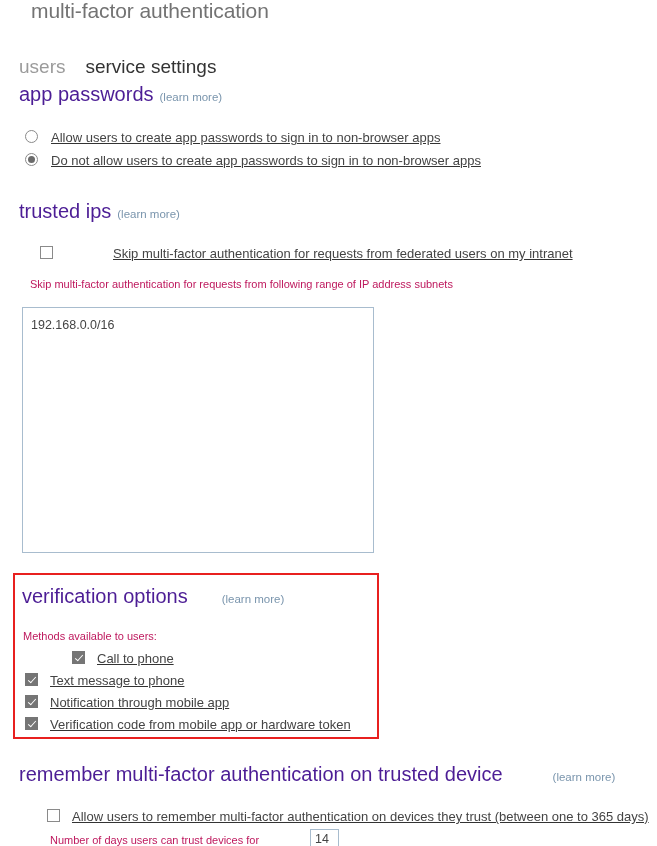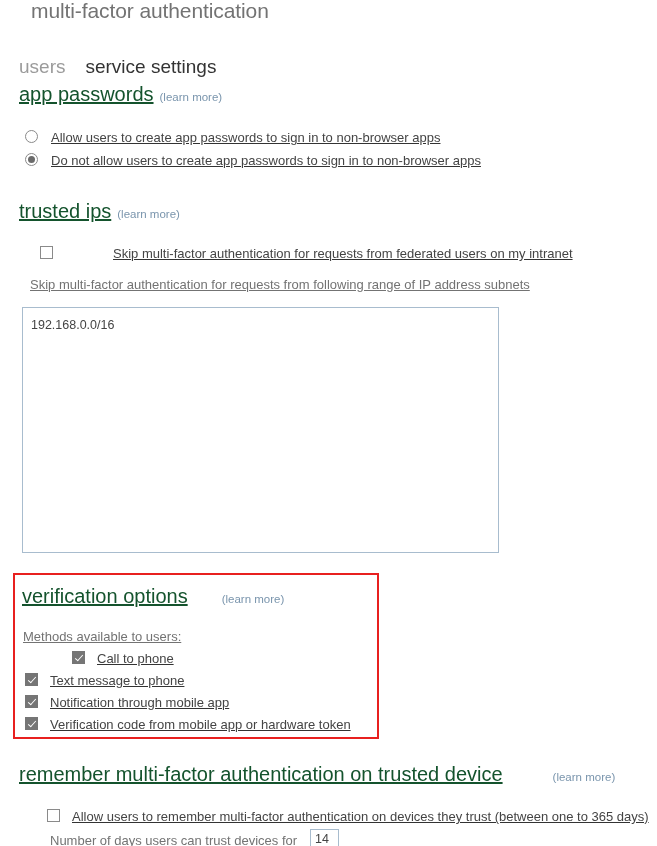--- a/index.html
+++ b/index.html
@@ -52,22 +52,21 @@
   
   .section-head {
     position: absolute;
     display: flex;
     align-items: baseline;
     white-space: nowrap;
   }
   .section-head .sh-text {
     font-size: 20px;
     font-weight: 300;
-    color: #14532d;
-    text-decoration: underline;
+    color: #4c1d95;
   }
   .learn-more {
     font-size: 11.5px;
     color: #7a95ad;
     margin-left: 6px;
     cursor: pointer;
     font-weight: 400;
   }
 
   
@@ -78,25 +77,24 @@
     white-space: nowrap;
     text-decoration: underline;
   }
   .opt-label {
     font-size: 13px;
     color: #444444;
     line-height: 15px;
   }
   .plain-label {
     position: absolute;
-    font-size: 13px;
-    color: #737373;
+    font-size: 11px;
+    color: #be185d;
     white-space: nowrap;
     line-height: 15px;
-    text-decoration: underline;
   }
 
   
   .radio {
     width: 13px;
     height: 13px;
     border-radius: 50%;
     border: 1px solid #8a8a8a;
     background: #ffffff;
     box-sizing: border-box;
@@ -144,21 +142,21 @@
     border: solid #ffffff;
     border-width: 0 1.6px 1.6px 0;
     transform: rotate(42deg);
   }
 
   
   .ip-textarea {
     position: absolute;
     left: 22px;
     top: 307px;
-    width: 477px;
+    width: 352px;
     height: 246px;
     border: 1px solid #a8bcce;
     box-sizing: border-box;
     background: #ffffff;
     font-family: "Liberation Sans", sans-serif;
     font-size: 12.5px;
     color: #444444;
     padding: 9px 8px;
     resize: none;
     outline: none;

